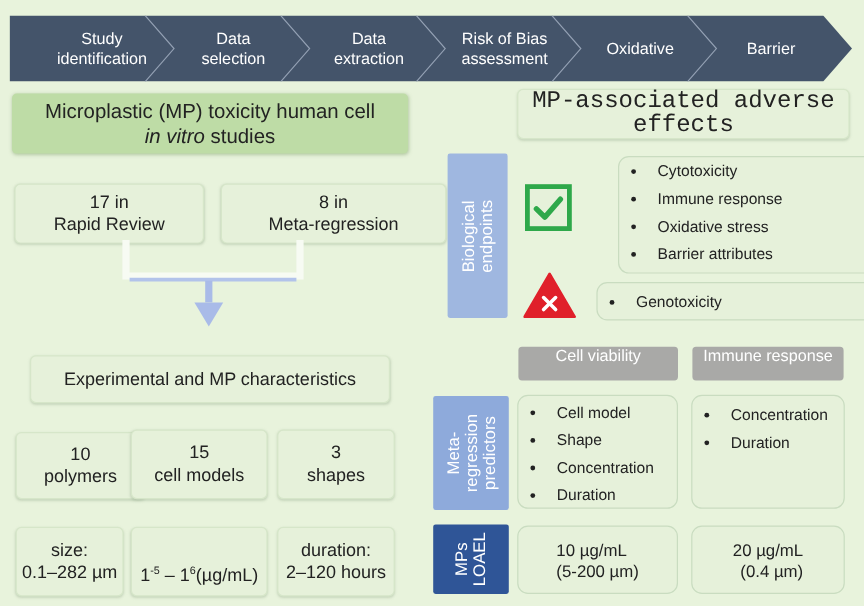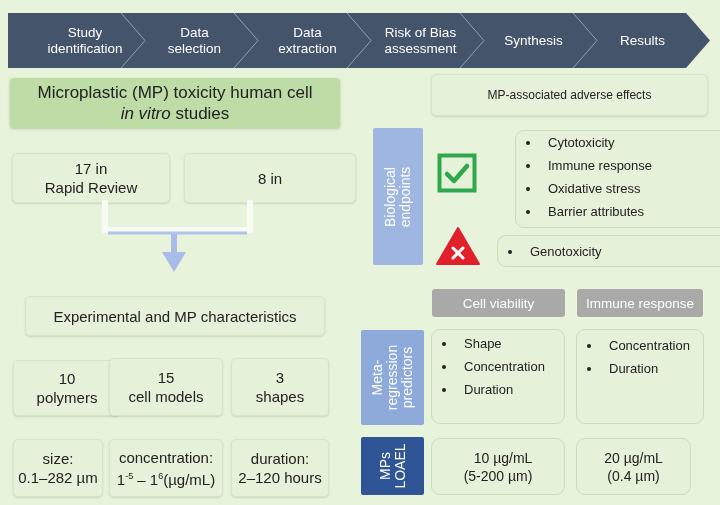--- a/index.html
+++ b/index.html
@@ -28,42 +28,42 @@
     box-shadow: 0 1px 2px rgba(160,180,150,0.45);
     display: flex; align-items: center; justify-content: center;
     text-align: center;
   }
   .title-box {
     background: #bedca6; border: none; border-radius: 4px;
     font-size: 17px; line-height: 21px;
     box-shadow: 0 1px 3px rgba(130,160,110,0.5);
   }
   .mid { font-size: 15px; line-height: 19px; }
-  .big { font-size: 12px; line-height: 20px; }
+  .big { font-size: 20px; line-height: 20px; font-family: Liberation Mono, monospace; }
   .rbox { border-radius: 9px; border: 1px solid #c9dcc0; background: #e6f1da; }
 
   ul.blist { list-style: none; margin: 0; padding: 0; text-align: left; }
   ul.blist li { position: relative; padding-left: 32px; font-size: 13px; line-height: 23px; }
   ul.blist li::before {
     content: ""; position: absolute; left: 10px; top: 10px;
     width: 4px; height: 4px; border-radius: 50%; background: #222;
   }
 
   .vlabel {
     display: flex; align-items: center; justify-content: center;
     color: #fff; border-radius: 2px;
   }
   .vlabel span {
     transform: rotate(-90deg); white-space: nowrap; text-align: center;
     font-size: 14px; line-height: 15px;
   }
 
   .col-head {
     background: #a9a9a7; color: #fff; border-radius: 3px;
-    display: flex; align-items: center; justify-content: center;
+    display: flex; align-items: flex-start; justify-content: center;
     font-size: 13.5px;
   }
 </style>
 </head>
 <body>
 
 <div class="abs chevbar">
   <svg width="702" height="55" style="position:absolute;left:0;top:0">
     <polygon points="0,0 678,0 702,27.5 678,55 0,55" fill="#44546a"></polygon>
     <g stroke="#93a0b3" stroke-width="1" fill="none">
@@ -80,39 +80,39 @@
   <div class="chev-label" style="left:130px;width:113px">
     <div><span>Data</span><br><span>selection</span></div>
   </div>
   <div class="chev-label" style="left:243px;width:113px">
     <div><span>Data</span><br><span>extraction</span></div>
   </div>
   <div class="chev-label" style="left:356px;width:113px">
     <div><span>Risk of Bias</span><br><span>assessment</span></div>
   </div>
   <div class="chev-label" style="left:469px;width:113px">
-    <span>Synthesis</span>
+    <span>Oxidative</span>
   </div>
   <div class="chev-label" style="left:582px;width:105px">
-    <span>Results</span>
+    <span>Barrier</span>
   </div>
 </div>
 
 <div class="abs box title-box" style="left:10px;top:78px;width:330px;height:50px">
   <div>
     <span>Microplastic (MP) toxicity human cell</span><br>
     <i>in vitro</i><span> studies</span>
   </div>
 </div>
 
 <div class="abs box mid" style="left:12px;top:153px;width:158px;height:50px">
   <div><span>17 in</span><br><span>Rapid Review</span></div>
 </div>
-<div class="abs box mid" style="left:184px;top:153px;width:172px;height:50px">
-  <div><span>8 in</span><br></div>
+<div class="abs box mid" style="left:184px;top:153px;width:188px;height:50px">
+  <div><span>8 in</span><br><span>Meta-regression</span></div>
 </div>
 
 <svg class="abs" style="left:100px;top:200px" width="160" height="80">
   <polyline points="5,0 5,30 150,30 150,0" fill="none" stroke="#f7fbf3" stroke-width="6"></polyline>
   <line x1="8" y1="33" x2="147" y2="33" stroke="#b2c3ea" stroke-width="3"></line>
   <rect x="71" y="34" width="6" height="18" fill="#a9bbe8"></rect>
   <polygon points="62,52 86,52 74,72" fill="#a9bbe8"></polygon>
 </svg>
 
 <div class="abs box mid" style="left:25px;top:296px;width:300px;height:40px">
@@ -127,21 +127,21 @@
 </div>
 <div class="abs box mid" style="left:231px;top:358px;width:98px;height:58px">
   <div><span>3</span><br><span>shapes</span></div>
 </div>
 
 <div class="abs box mid" style="left:13px;top:439px;width:90px;height:58px">
   <div><span>size:</span><br><span>0.1–282 µm</span></div>
 </div>
 <div class="abs box mid" style="left:109px;top:439px;width:114px;height:58px">
   <div>
-    <span>concentration:</span><br>
+    <br>
     <span>1</span><sup style="font-size:9px">-5</sup><span> – 1</span><sup style="font-size:9px">6</sup><span>(µg/mL)</span>
   </div>
 </div>
 <div class="abs box mid" style="left:231px;top:439px;width:98px;height:58px">
   <div><span>duration:</span><br><span>2–120 hours</span></div>
 </div>
 
 <div class="abs box big" style="left:431px;top:74px;width:277px;height:42px">
   <span>MP-associated adverse effects</span>
 </div>
@@ -182,34 +182,35 @@
 <div class="abs col-head" style="left:577px;top:289px;width:126px;height:28px">
   <span>Immune response</span>
 </div>
 
 <div class="abs vlabel" style="left:361px;top:330px;width:63px;height:95px;background:#8eaadb">
   <span style="font-size:14px;line-height:14px"><span>Meta-</span><br><span>regression</span><br><span>predictors</span></span>
 </div>
 
 <div class="abs rbox" style="left:431px;top:329px;width:134px;height:95px;padding-top:2px">
   <ul class="blist">
+    <li>Cell model</li>
     <li>Shape</li>
     <li>Concentration</li>
     <li>Duration</li>
   </ul>
 </div>
 <div class="abs rbox" style="left:576px;top:329px;width:128px;height:95px;padding-top:4px">
   <ul class="blist">
     <li>Concentration</li>
     <li>Duration</li>
   </ul>
 </div>
 
 <div class="abs vlabel" style="left:361px;top:437px;width:63px;height:58px;background:#2f5597">
   <span style="font-size:14px;line-height:15px"><span>MPs</span><br><span>LOAEL</span></span>
 </div>
 
-<div class="abs rbox" style="left:431px;top:438px;width:134px;height:57px;display:flex;align-items:center;justify-content:center;text-align:right;font-size:14px;line-height:18px">
+<div class="abs rbox" style="left:431px;top:438px;width:134px;height:57px;display:flex;align-items:center;justify-content:center;text-align:left;font-size:14px;line-height:18px">
   <div><span>10 µg/mL</span><br><span>(5-200 µm)</span></div>
 </div>
-<div class="abs rbox" style="left:576px;top:438px;width:115px;height:57px;display:flex;align-items:center;justify-content:center;text-align:center;font-size:14px;line-height:18px">
+<div class="abs rbox" style="left:576px;top:438px;width:128px;height:57px;display:flex;align-items:center;justify-content:center;text-align:right;font-size:14px;line-height:18px">
   <div><span>20 µg/mL</span><br><span>(0.4 µm)</span></div>
 </div>
 
 </body></html>

